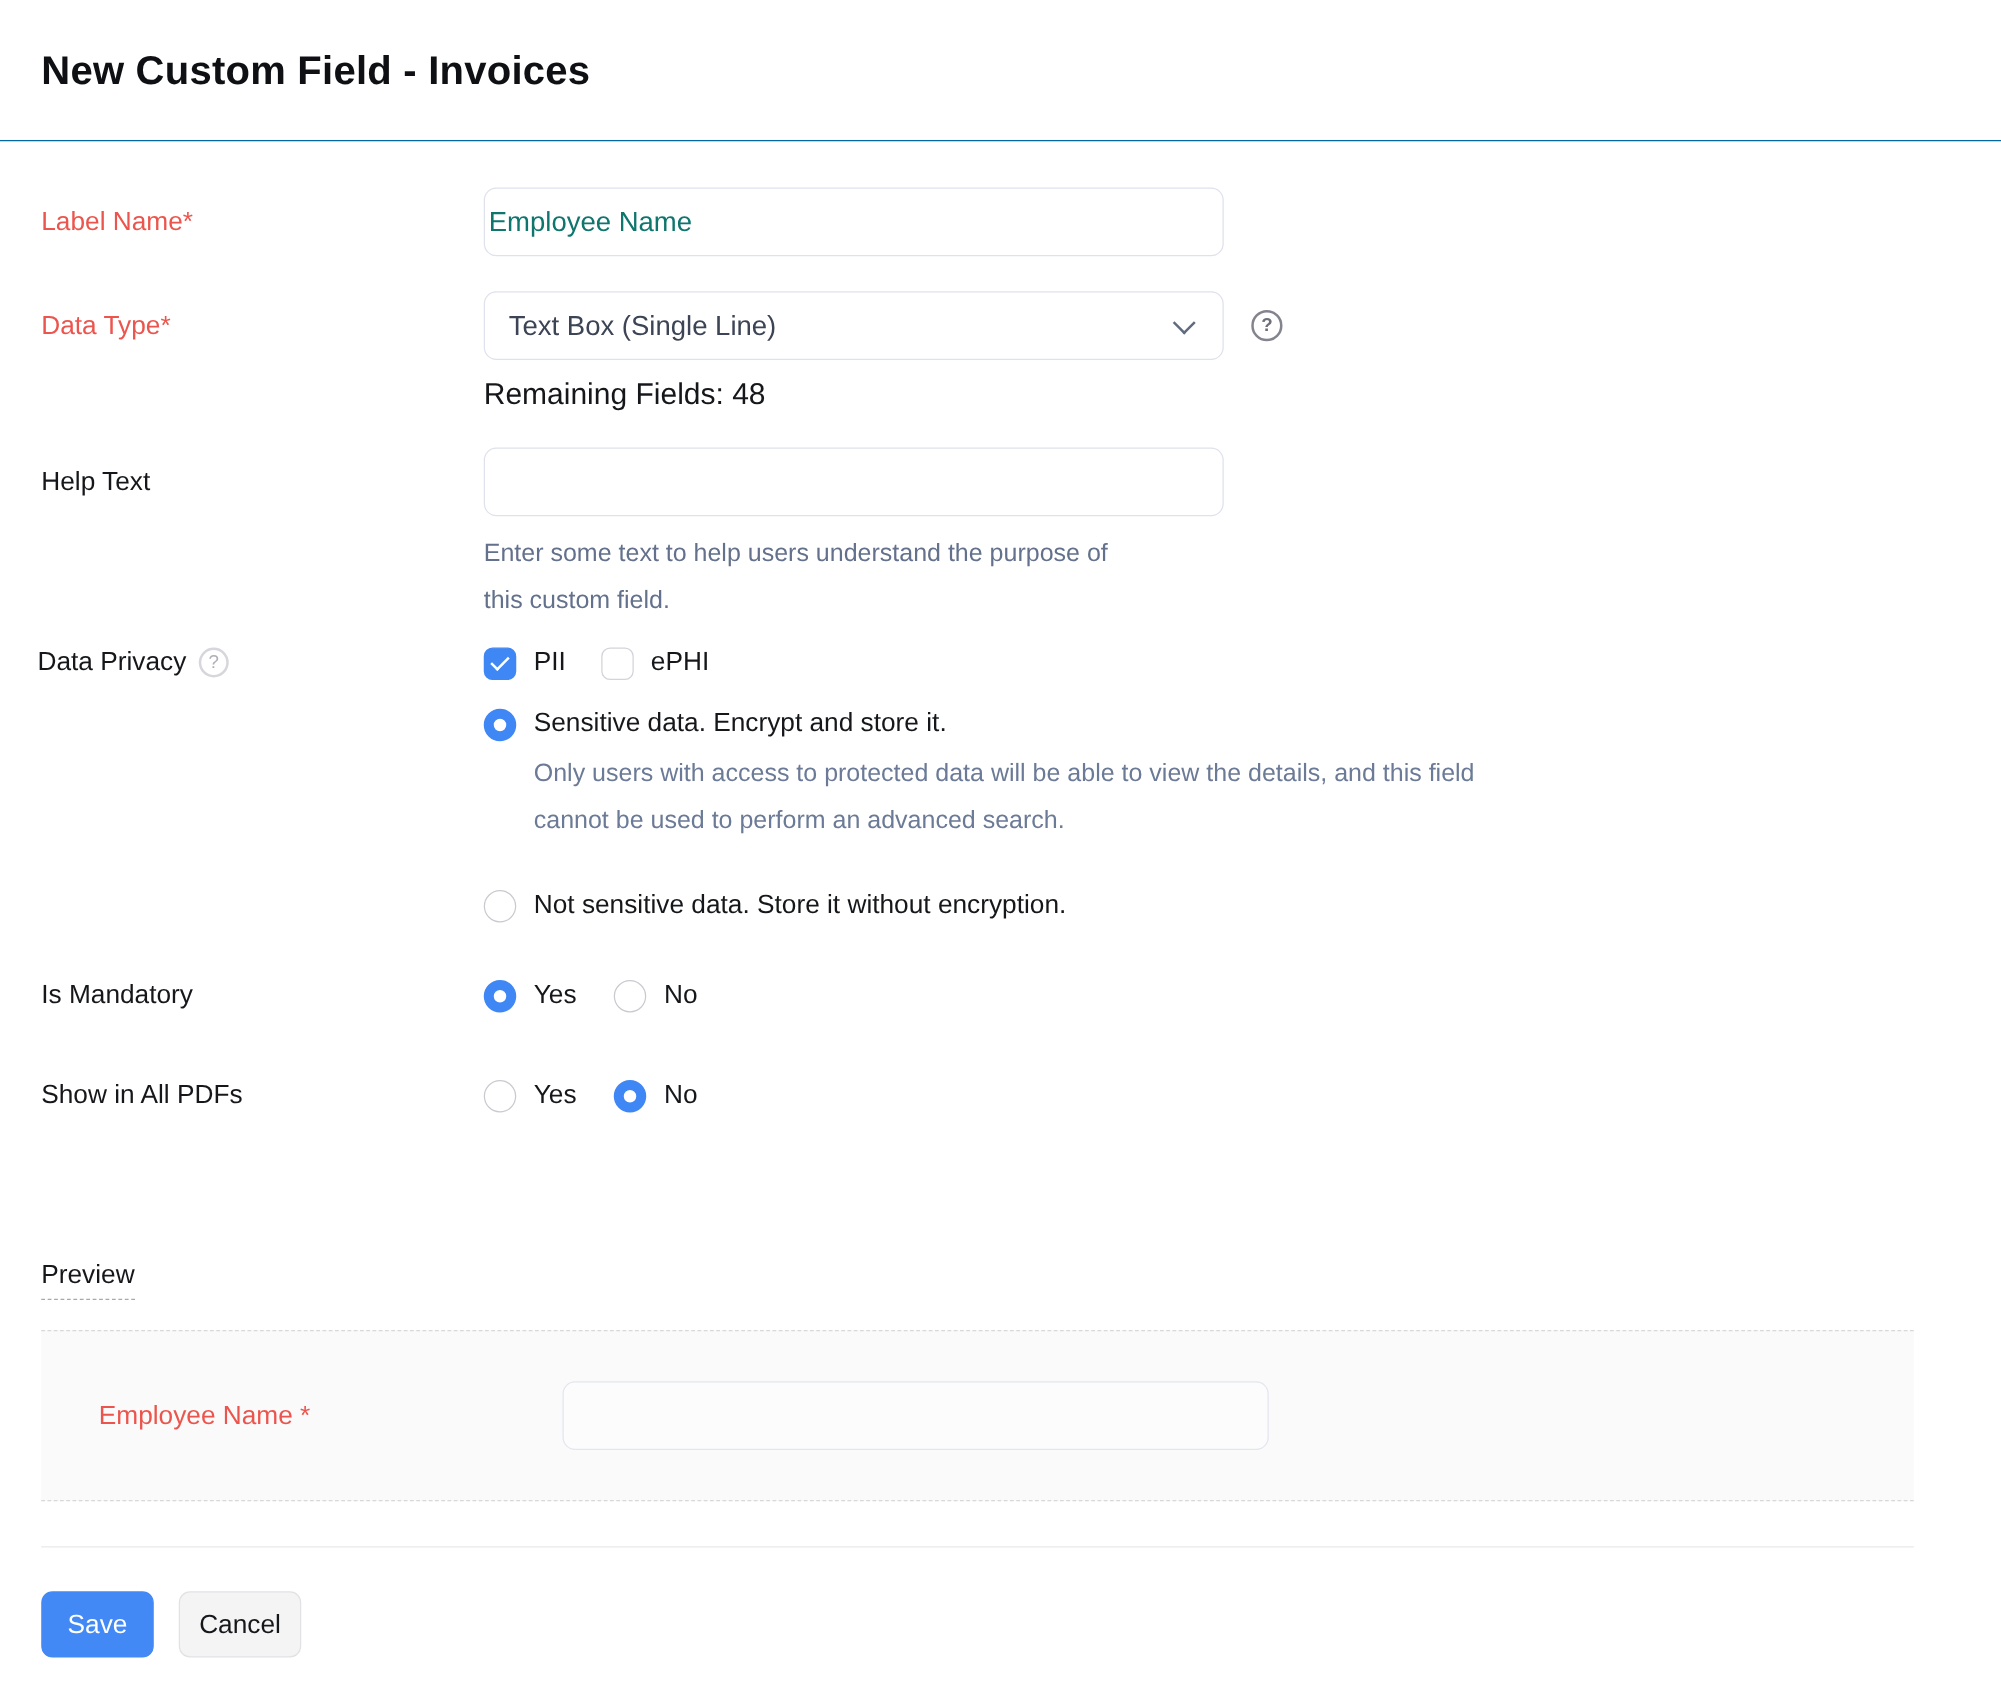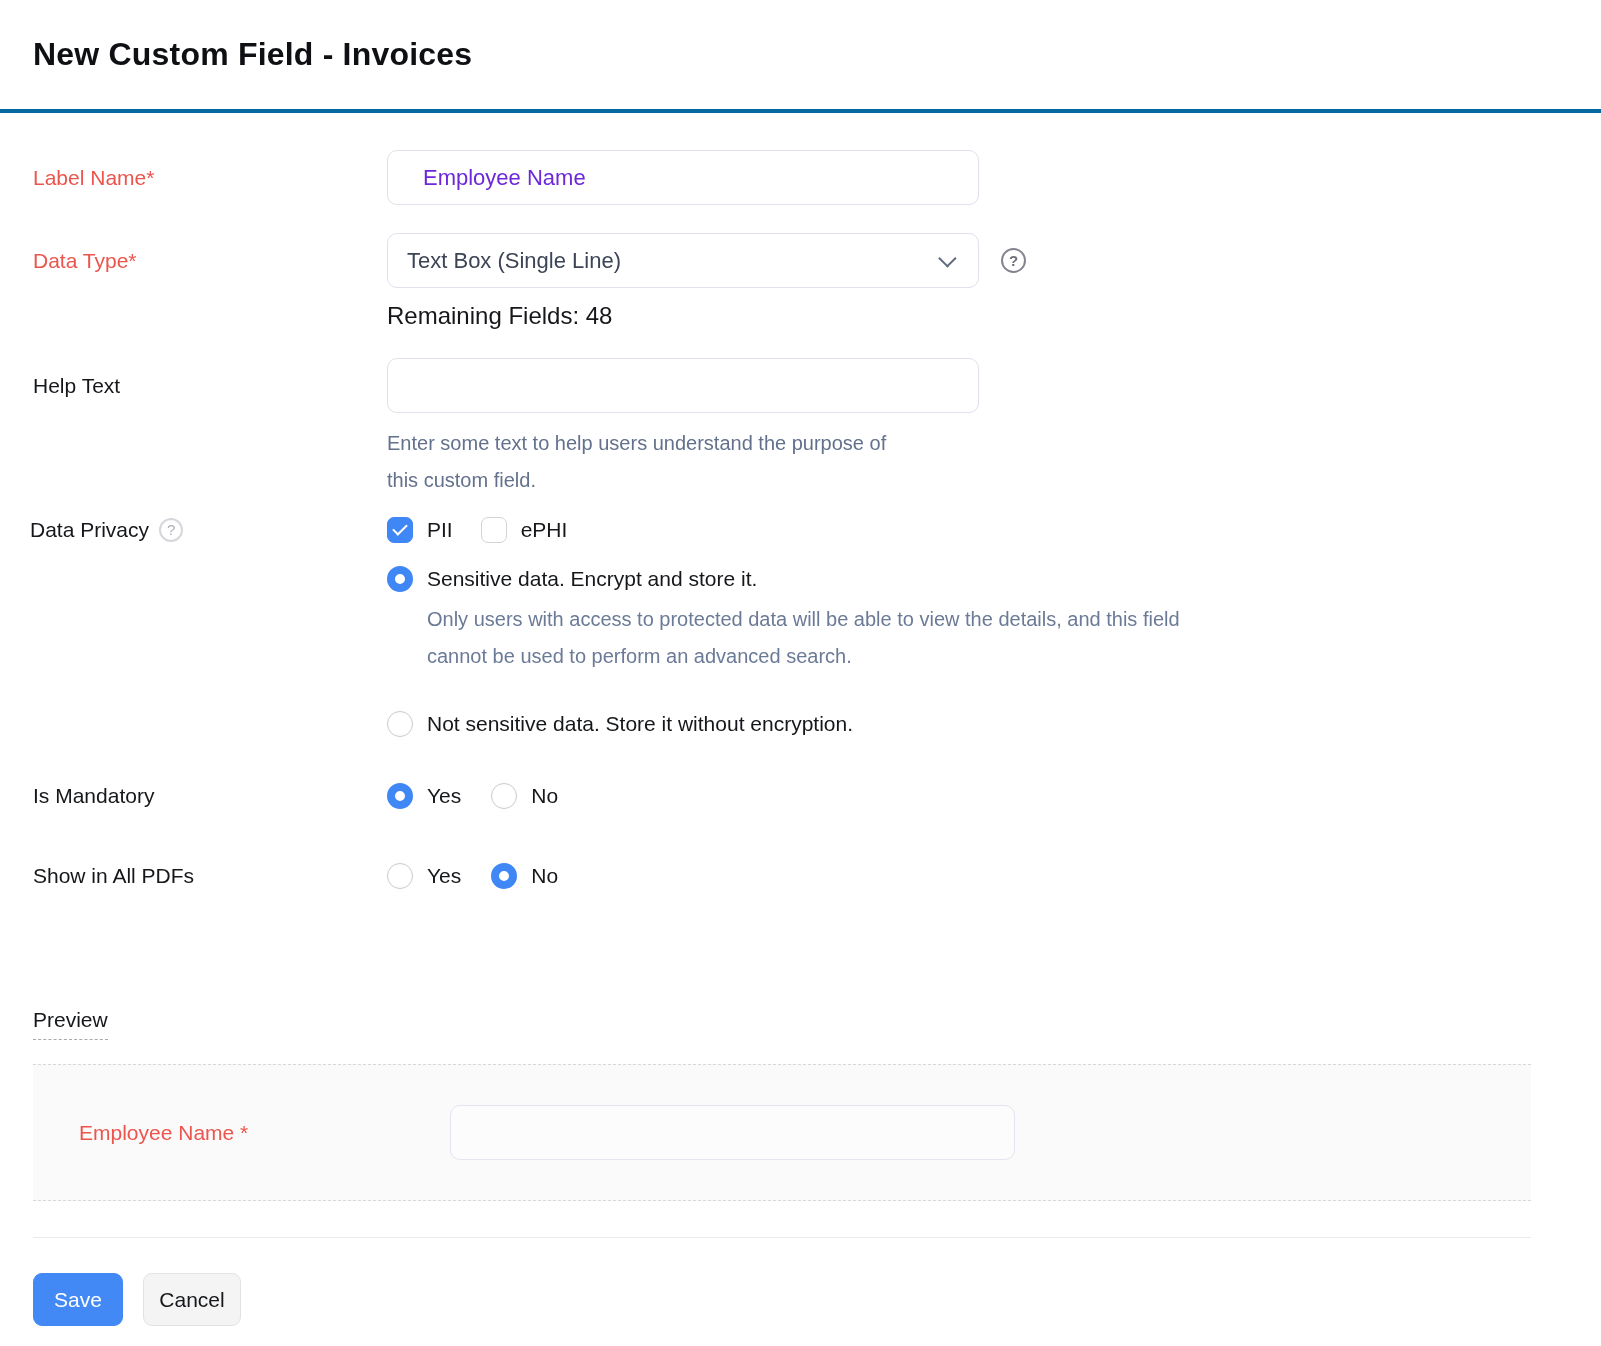--- a/index.html
+++ b/index.html
@@ -4,39 +4,39 @@
 <style>
   * { box-sizing: border-box; }
   html,body { margin:0; padding:0; }
   body {
     width:1601px; height:1346px; background:#ffffff;
     font-family:"Liberation Sans", sans-serif; color:#15171a;
     overflow:hidden;
   }
   
   .header {
-    height:113px; border-bottom:4px solid #0369a1;
+    height:113px; border-bottom:1px solid #0369a1;
     display:flex; align-items:center; padding:0 33px;
   }
   .header h1 { margin:0; font-size:32px; font-weight:700; color:#0f1013; letter-spacing:0.2px; }
 
   
   .form { padding-top:37px; }
   .row { display:flex; align-items:flex-start; }
   .lbl {
     width:387px; flex-shrink:0; padding-left:33px;
     font-size:21px; color:#15171a;
   }
   .lbl.vcenter { line-height:55px; }
   .lbl.top { line-height:28px; }
   .lbl.req { color:#ec554d; }
 
   .txt {
     width:592px; height:55px; border:1px solid #dfe1ec; border-radius:10px;
-    font-size:22px; color:#6d28d9; padding:0 35px; outline:none; background:#fff;
+    font-size:22px; color:#0f766e; padding:0 3px; outline:none; background:#fff;
     font-family:"Liberation Sans", sans-serif;
   }
   .select {
     width:592px; height:55px; border:1px solid #dfe1ec; border-radius:10px;
     display:flex; align-items:center; justify-content:space-between;
     padding:0 19px; font-size:22px; color:#3c4456; background:#fff; cursor:pointer;
   }
   .chevron {
     width:13px; height:13px; border-left:2.5px solid #606b7e; border-bottom:2.5px solid #606b7e;
     transform:rotate(-45deg) translateY(-3px); margin-right:3px;
@@ -66,21 +66,21 @@
   .chk.on::after {
     content:""; position:absolute; left:5px; top:6px; width:12px; height:6px;
     border-left:2.6px solid #fff; border-bottom:2.6px solid #fff;
     transform:rotate(-45deg);
   }
   .radio {
     width:26px; height:26px; border:1.5px solid #c9c9d0; border-radius:50%;
     background:#fff; flex-shrink:0; cursor:pointer;
   }
   .radio.on { border:8px solid #3f87f5; }
-  .choice { display:flex; align-items:center; gap:14px; cursor:pointer; }
+  .choice { display:flex; align-items:flex-end; gap:14px; cursor:pointer; }
   .choice-lbl { font-size:21px; color:#15171a; line-height:28px; }
 
   .priv-checkline { display:flex; align-items:center; height:28px; }
   .priv-opt1 { margin-top:21px; }
   .priv-desc {
     margin:8px 0 0 40px; font-size:20px; line-height:37px;
     color:#6b7a96; max-width:805px;
   }
   .priv-opt2 { margin-top:35px; }
 

